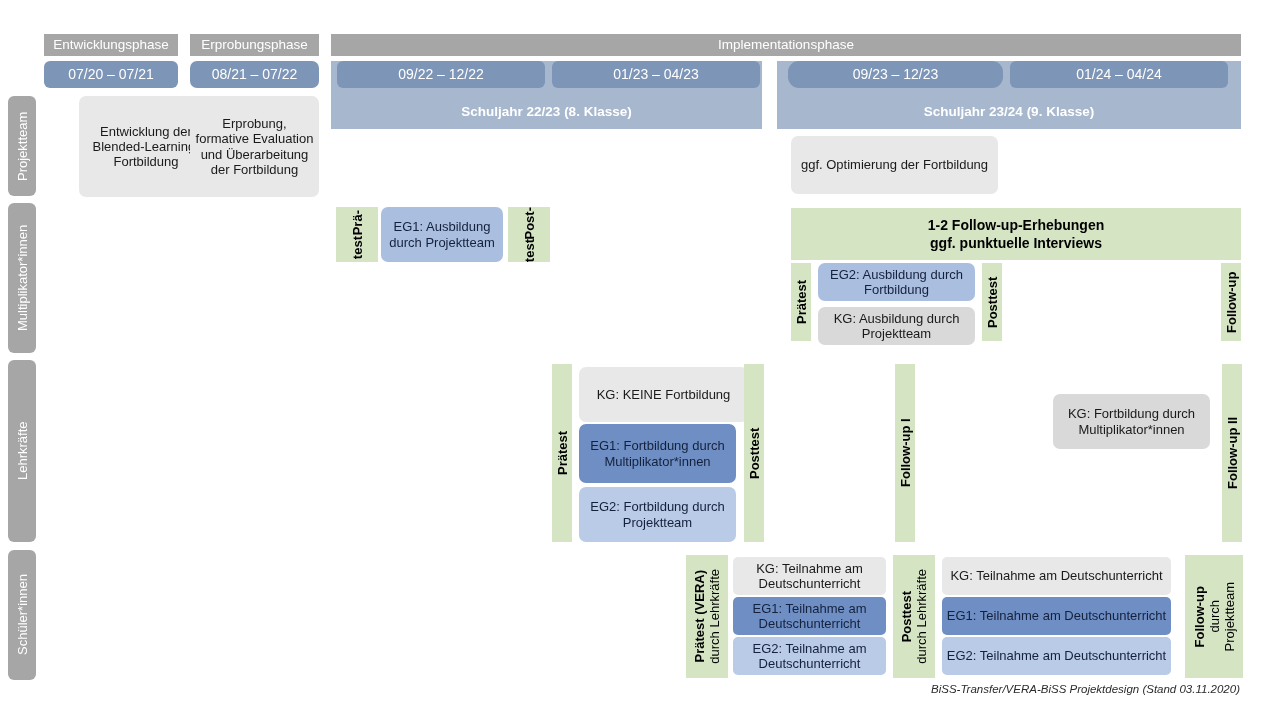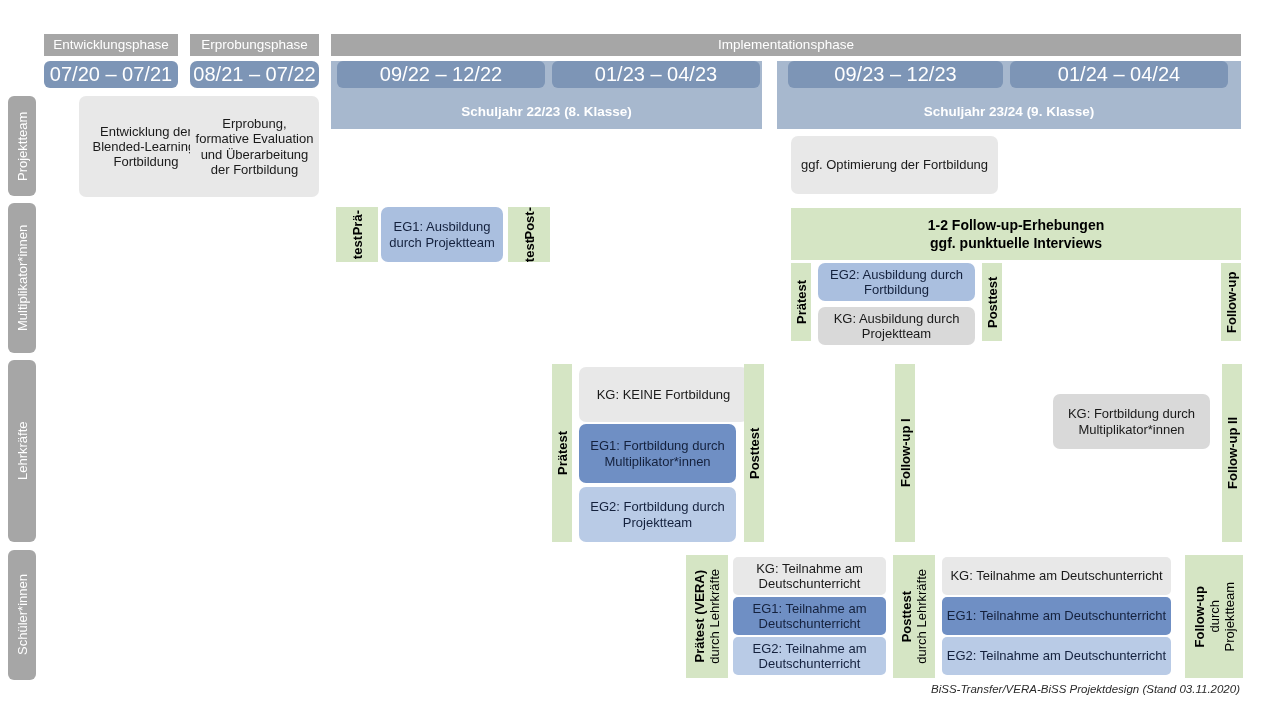--- a/index.html
+++ b/index.html
@@ -20,21 +20,21 @@
   }
   .rnd{border-radius:7px;}
   .rnd-sm{border-radius:5px;}
 
   
   .phase-hdr{
     background:#a6a6a6;color:#ffffff;font-size:13.5px;
   }
   
   .period{
-    background:#7d95b6;color:#ffffff;font-size:20px;border-radius:6px;
+    background:#7d95b6;color:#ffffff;font-size:14px;border-radius:6px;
   }
   
   .schoolyear{
     background:#a7b8ce;color:#ffffff;font-weight:bold;font-size:13.5px;
     border-radius:0;
   }
   
   .role{
     background:#a6a6a6;color:#ffffff;font-size:13px;border-radius:6px;
     writing-mode:vertical-rl;transform:rotate(180deg);
@@ -96,21 +96,21 @@
 
   <div class="abs schoolyear" style="left:331px;top:61px;width:431px;height:68px;
        display:flex;align-items:flex-end;justify-content:center;padding-bottom:10px;">Schuljahr 22/23 (8. Klasse)</div>
 
   <div class="abs box period" style="left:337px;top:61px;width:208px;height:27px;">09/22 – 12/22</div>
   <div class="abs box period" style="left:552px;top:61px;width:208px;height:27px;">01/23 – 04/23</div>
 
   <div class="abs schoolyear" style="left:777px;top:61px;width:464px;height:68px;
        display:flex;align-items:flex-end;justify-content:center;padding-bottom:10px;">Schuljahr 23/24 (9. Klasse)</div>
 
-  <div class="abs box period" style="left:788px;top:61px;width:215px;height:27px;">09/23 – 12/23</div>
+  <div class="abs box period" style="left:788px;top:61px;width:215px;height:27px;border-radius:11px;">09/23 – 12/23</div>
   <div class="abs box period" style="left:1010px;top:61px;width:218px;height:27px;">01/24 – 04/24</div>
 
   <div class="abs role" style="left:8px;top:96px;width:28px;height:100px;">Projektteam</div>
   <div class="abs role" style="left:8px;top:203px;width:28px;height:150px;">Multiplikator*innen</div>
   <div class="abs role" style="left:8px;top:360px;width:28px;height:182px;">Lehrkräfte</div>
   <div class="abs role" style="left:8px;top:550px;width:28px;height:130px;">Schüler*innen</div>
 
   <div class="abs box rnd tile-gray" style="left:44px;top:96px;width:134px;height:101px;padding:4px;margin-left:35px;">Entwicklung der Blended-Learning-Fortbildung</div>
 
   <div class="abs box rnd tile-gray" style="left:791px;top:136px;width:207px;height:58px;padding:4px;">ggf. Optimierung der Fortbildung</div>

